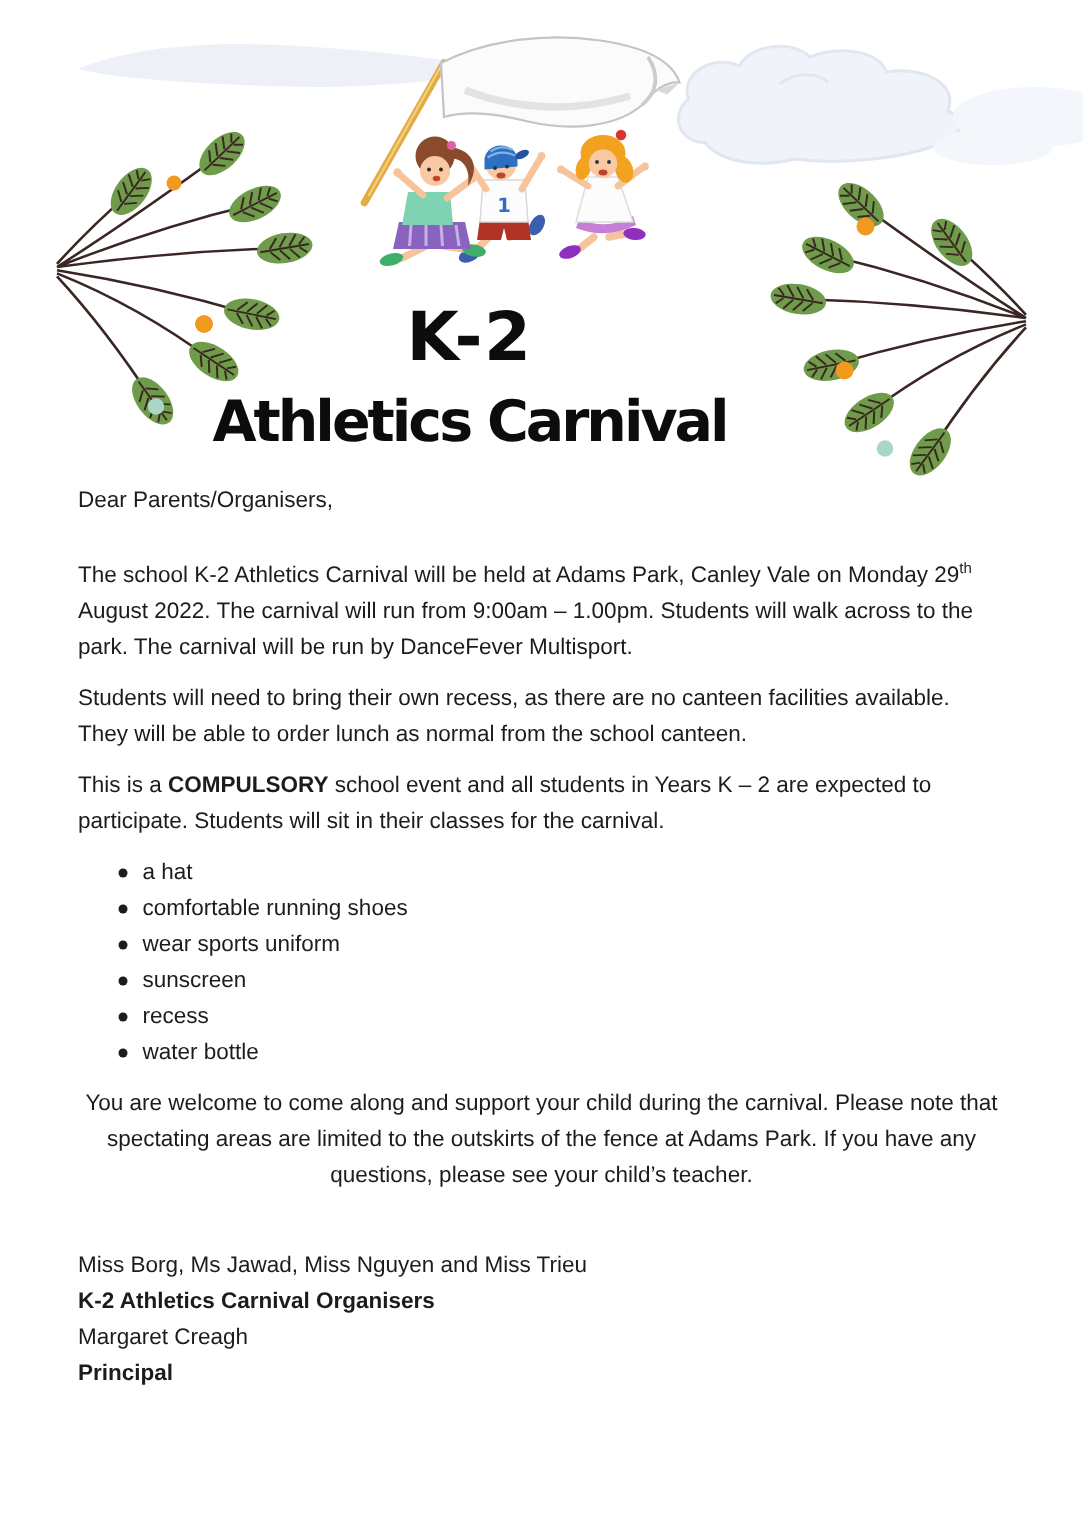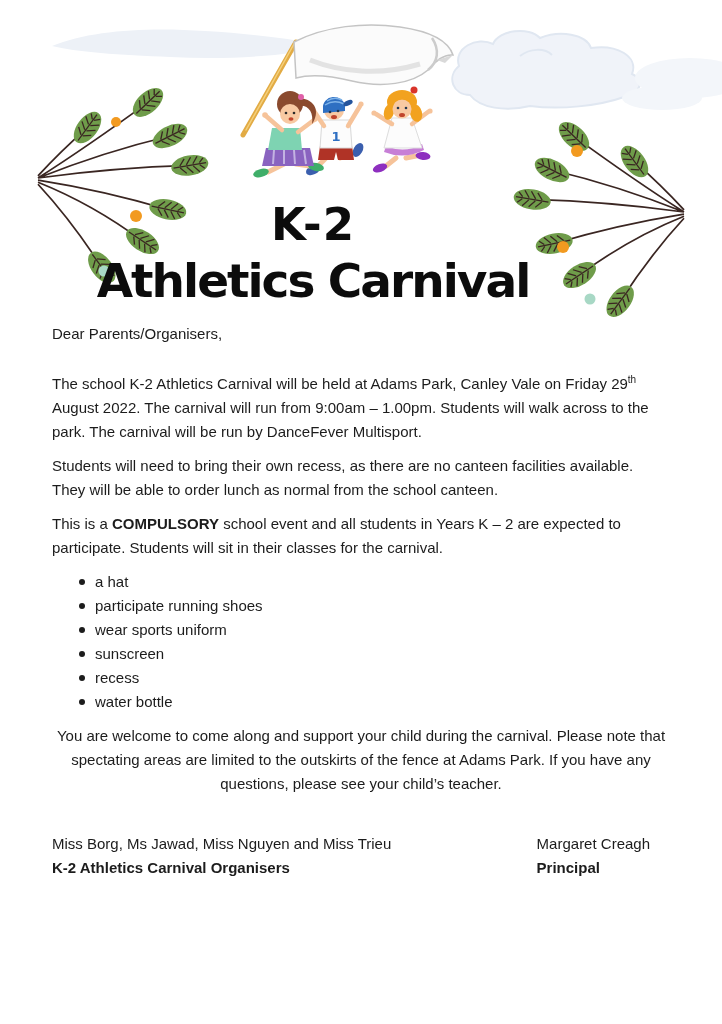--- a/index.html
+++ b/index.html
@@ -7,35 +7,35 @@
     position:relative;width:722px;height:1024px;background:#ffffff;
     font-family:"Liberation Sans",sans-serif;color:#1c1c1c;overflow:hidden;
     margin:0 auto;
   }
   .decor{position:absolute;top:0;left:0;}
   .titles{
     position:absolute;top:200px;left:0;width:626px;text-align:center;
     font-family:"DejaVu Sans",sans-serif;font-weight:bold;color:#0c0c0c;
   }
   .title1{font-size:45px;line-height:50px;letter-spacing:1px;}
-  .title2{font-size:47px;line-height:52px;letter-spacing:-2px;margin-top:5px;}
+  .title2{font-size:38px;line-height:52px;letter-spacing:-2px;margin-top:5px;}
   .content{position:absolute;top:322px;left:52px;width:618px;font-size:15px;line-height:24px;}
   .salutation{margin:0 0 26px 0;}
   .para{margin:0 0 10px 0;}
   .emph{font-weight:bold;}
   sup.ord{font-size:10px;vertical-align:super;line-height:0;}
   .list-intro{margin:0 0 2px 0;}
   ul.bring{list-style:none;margin:0 0 10px 0;padding:0 0 0 25px;}
   ul.bring li{position:relative;padding-left:18px;line-height:24px;}
   ul.bring li::before{
     content:"";position:absolute;left:2px;top:9px;width:6px;height:6px;
     border-radius:50%;background:#1c1c1c;
   }
   .closing{margin:0;text-align:center;}
-  .sig-row{display:flex;justify-content:space-between;align-items:flex-start;margin-top:36px;}
+  .sig-row{display:flex;justify-content:space-between;align-items:flex-start;margin-top:36px;flex-direction:column;}
   .sig-left{text-align:left;}
   .sig-right{text-align:left;margin-right:20px;}
   .sig-bold{font-weight:bold;}
 </style>
 </head>
 <body>
 
 <div class="page">
 
   <svg class="decor" width="722" height="360" viewBox="0 0 722 360" xmlns="http://www.w3.org/2000/svg">
@@ -172,30 +172,30 @@
 
   <div class="titles">
     <div class="title1">K-2</div>
     <div class="title2">Athletics Carnival</div>
   </div>
 
   <div class="content">
 
     <p class="salutation">Dear Parents/Organisers,</p>
 
-    <p class="para"><span>The school K-2 Athletics Carnival will be held at Adams Park, Canley Vale on Friday 29</span><sup class="ord">th</sup><span> August 2022. The carnival will run from 9:00am – 1.00pm. Students will walk across to the park. The carnival will be run by DanceFever Multisport.</span></p>
+    <p class="para"><span>The school K-2 Athletics Carnival will be held at Adams Park, Canley Vale on Monday 29</span><sup class="ord">th</sup><span> August 2022. The carnival will run from 9:00am – 1.00pm. Students will walk across to the park. The carnival will be run by DanceFever Multisport.</span></p>
 
     <p class="para">Students will need to bring their own recess, as there are no canteen facilities available. They will be able to order lunch as normal from the school canteen.</p>
 
     <p class="para"><span>This is a </span><span class="emph">COMPULSORY</span><span> school event and all students in Years K – 2 are expected to participate. Students will sit in their classes for the carnival.</span></p>
 
 
     <ul class="bring">
       <li><span>a hat</span></li>
-      <li><span>participate running shoes</span></li>
+      <li><span>comfortable running shoes</span></li>
       <li><span>wear sports uniform</span></li>
       <li><span>sunscreen</span></li>
       <li><span>recess</span></li>
       <li><span>water bottle</span></li>
     </ul>
 
     <p class="closing">You are welcome to come along and support your child during the carnival. Please note that spectating areas are limited to the outskirts of the fence at Adams Park. If you have any questions, please see your child’s teacher.</p>
 
     <div class="sig-row">
       <div class="sig-left">

